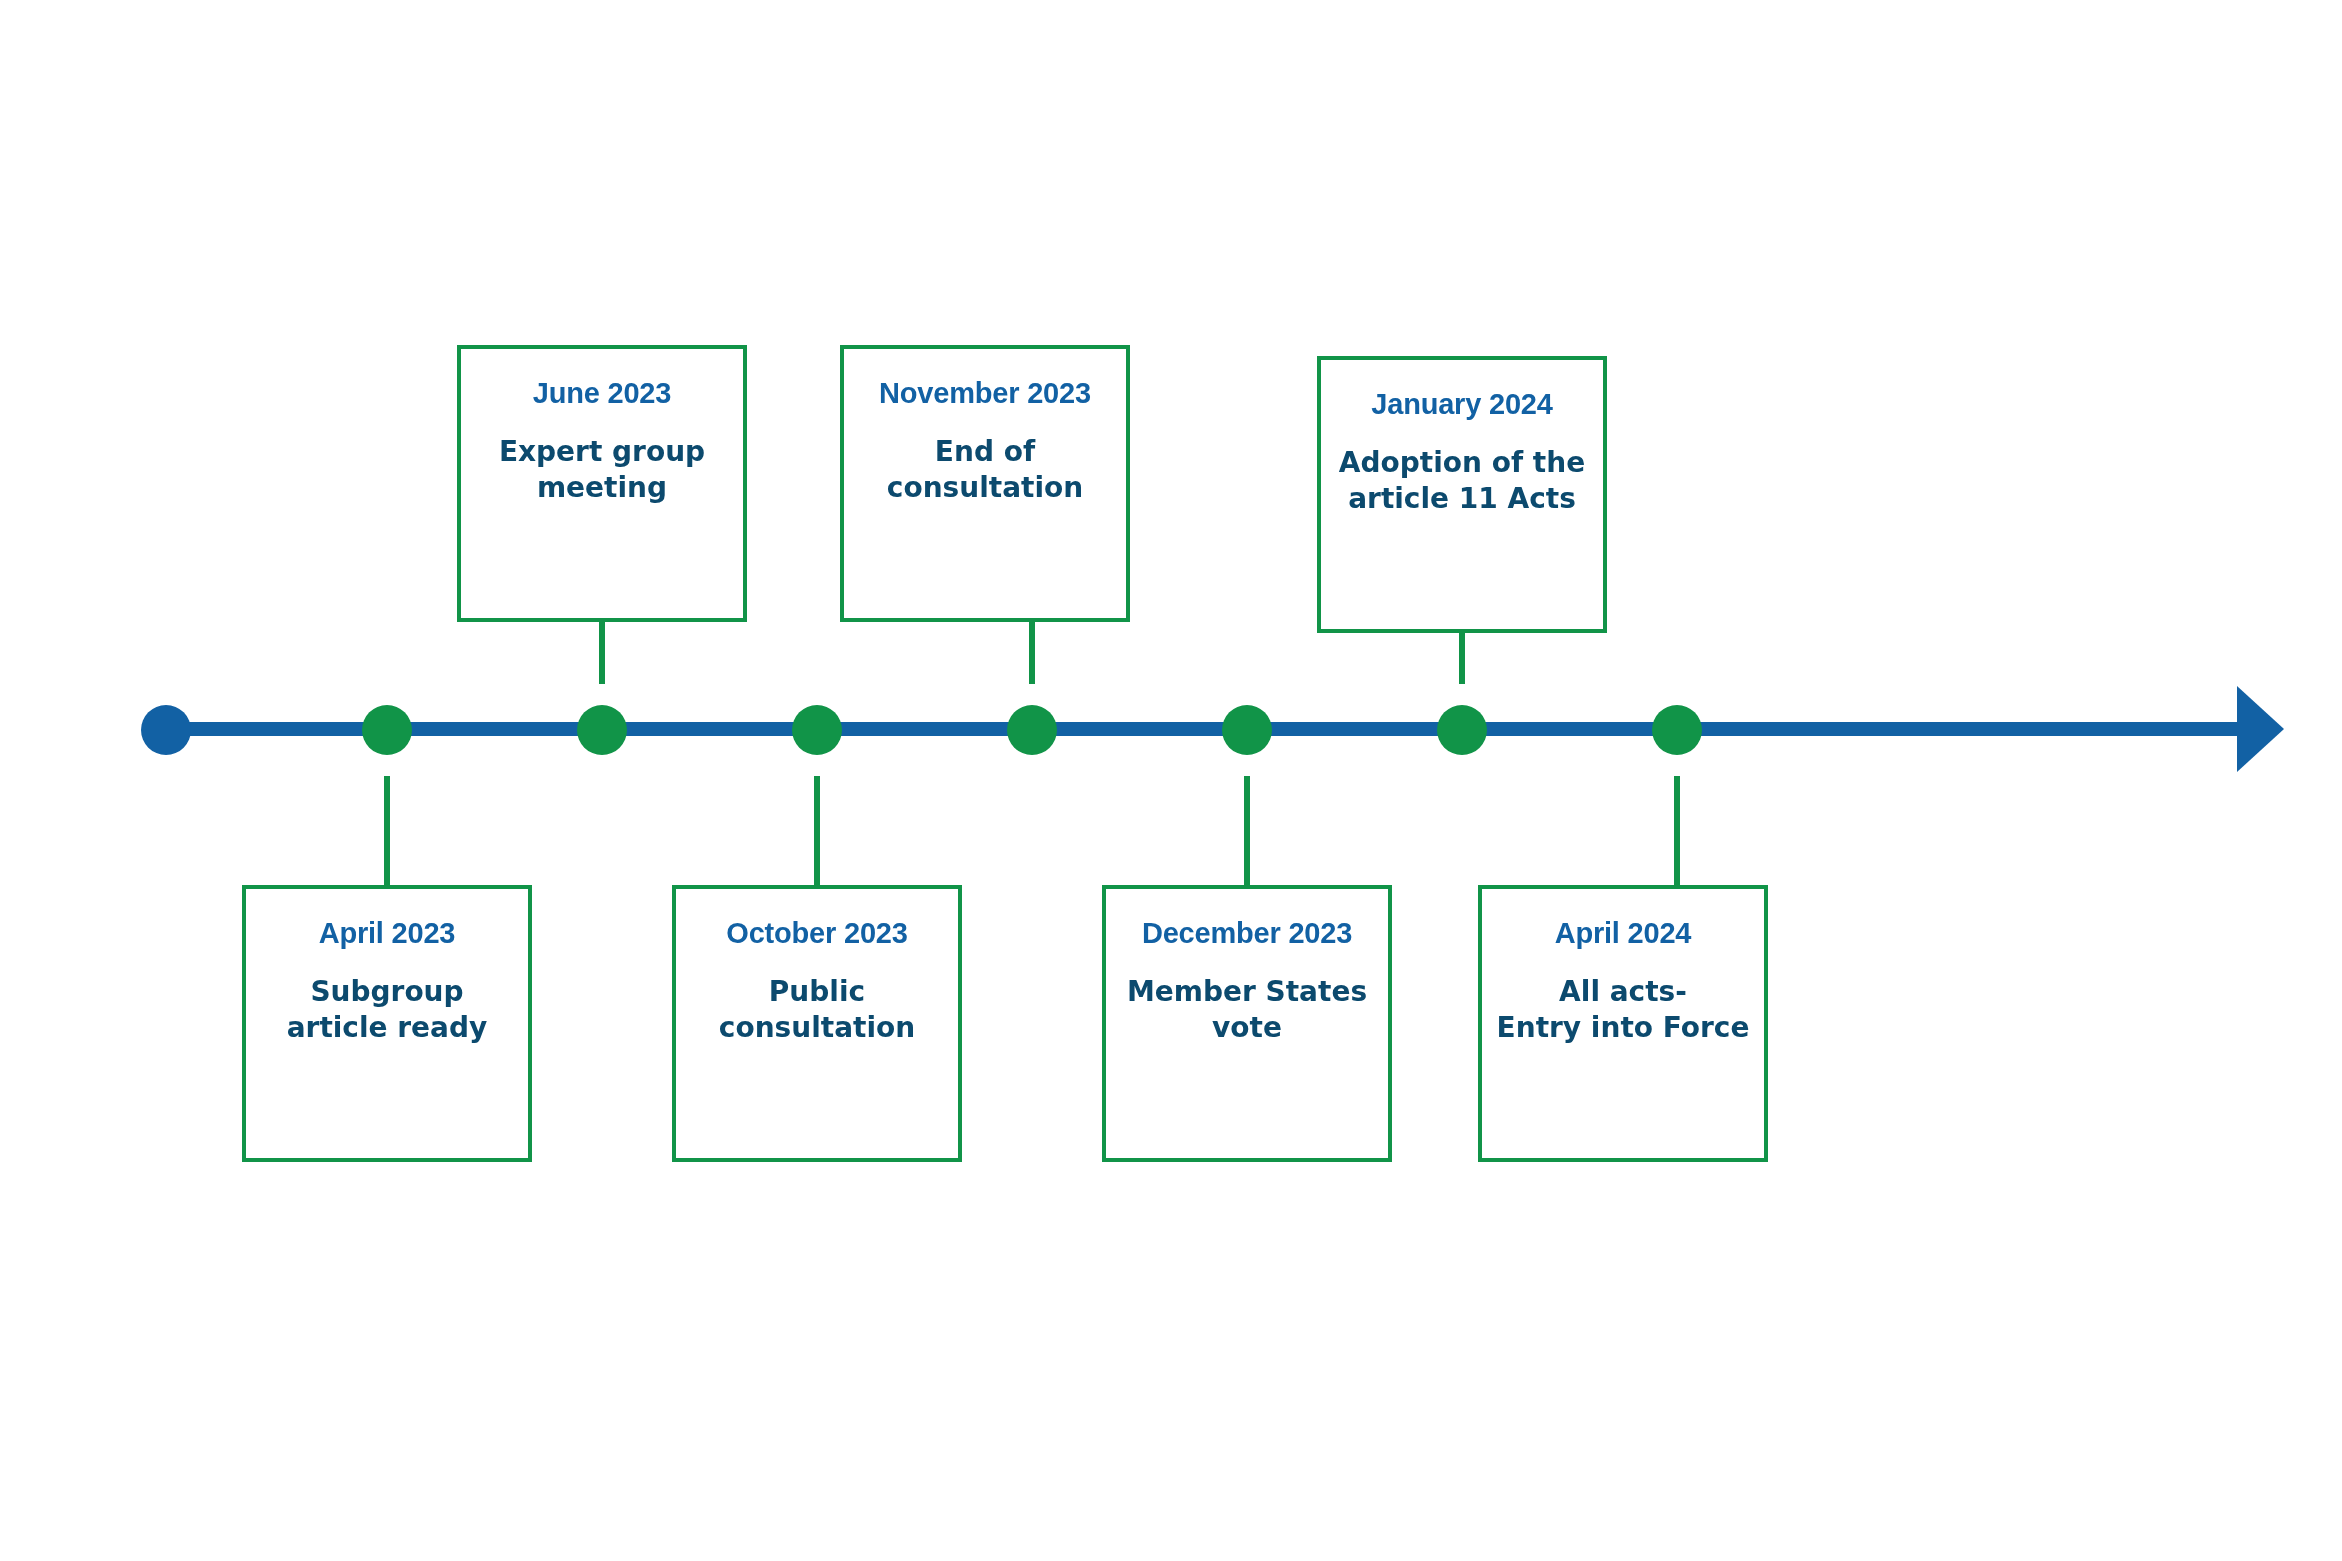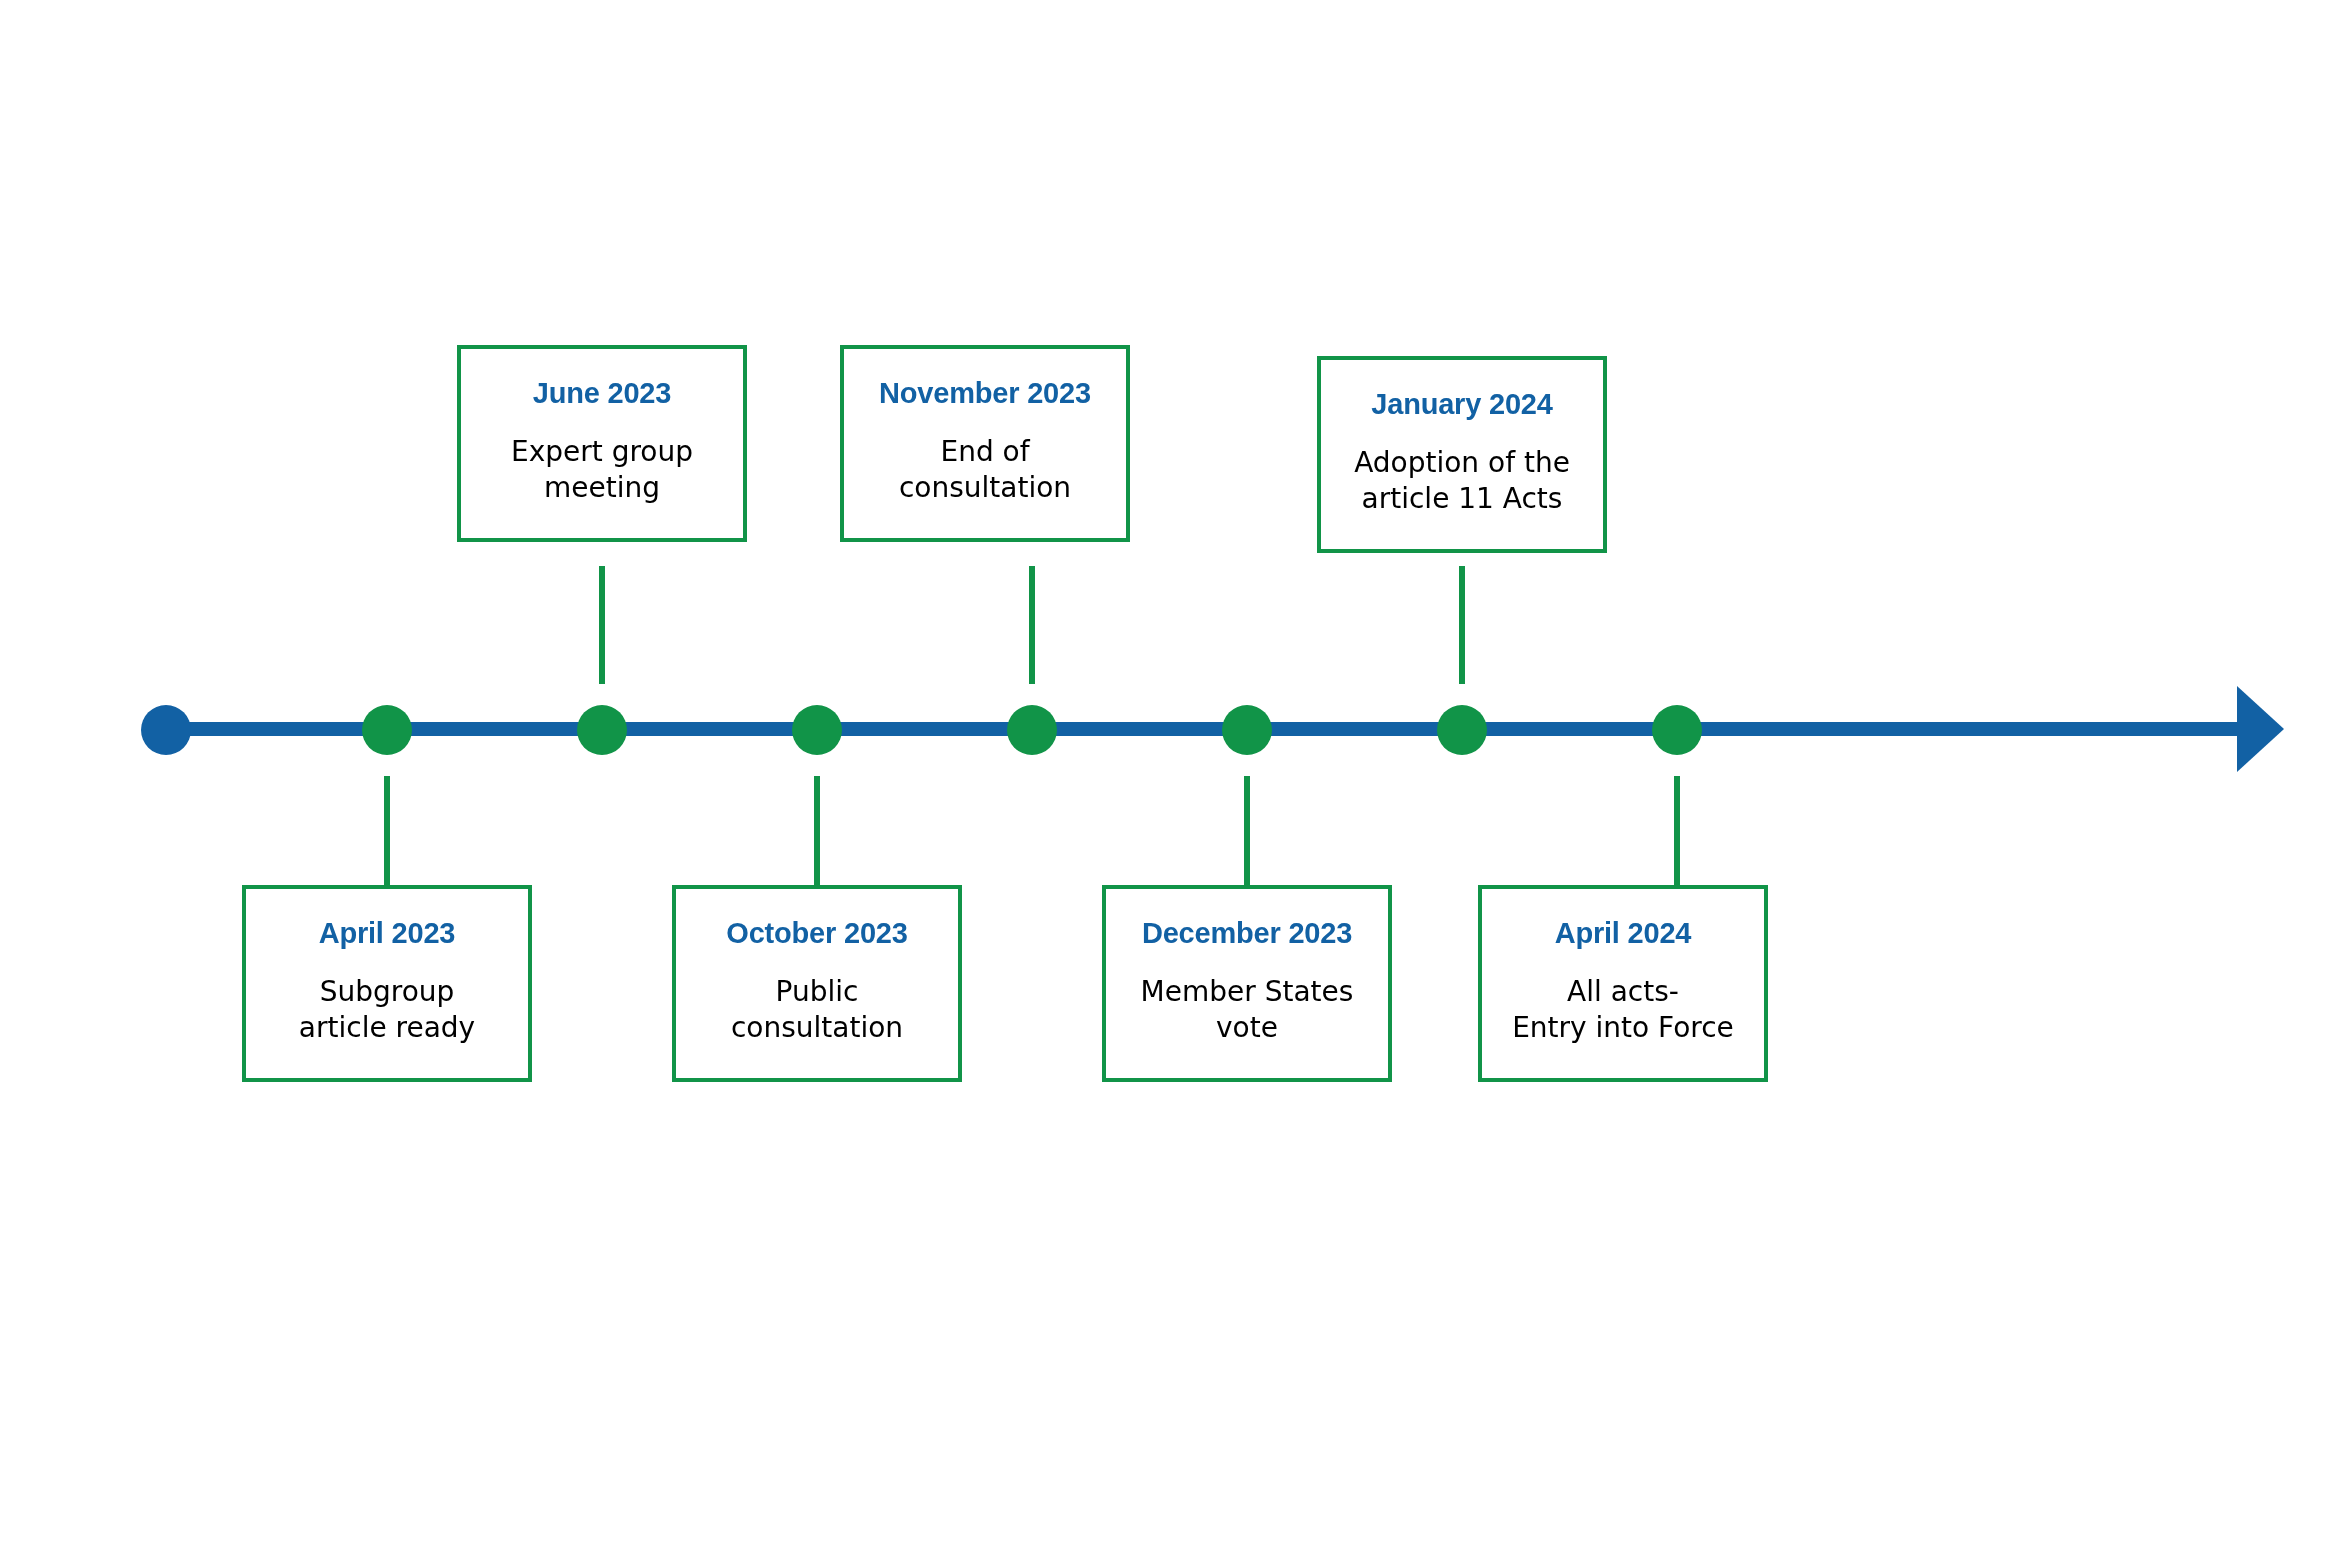--- a/index.html
+++ b/index.html
@@ -66,43 +66,43 @@
   .connector.up   { top: 566px; height: 118px; }
   .connector.down { top: 776px; height: 111px; }
 
   
   .card {
     position: absolute;
     box-sizing: border-box;
     border: 4.7px solid #119448;
     background: #ffffff;
     width: 290px;
-    height: 197px;
+    height: 277px;
     margin-left: -145px;
     padding: 28px 13px 0 13px;
     text-align: center;
   }
   .card.up   { top: 345px; }
   .card.down { top: 885px; }
 
   .card-date {
     font-family: "Liberation Sans", sans-serif;
     font-size: 29px;
     font-weight: bold;
     color: #1261A4;
     line-height: 1.15;
     letter-spacing: -0.2px;
     margin: 0 0 24px 0;
     white-space: nowrap;
   }
   .card-desc {
     font-family: "DejaVu Sans", sans-serif;
     font-size: 28px;
-    font-weight: 400;
-    color: #000000;
+    font-weight: 700;
+    color: #0c4a6e;
     line-height: 1.28;
     margin: 0;
     white-space: pre-line;
   }
 </style>
 </head>
 <body>
 
 <div id="canvas">
 

